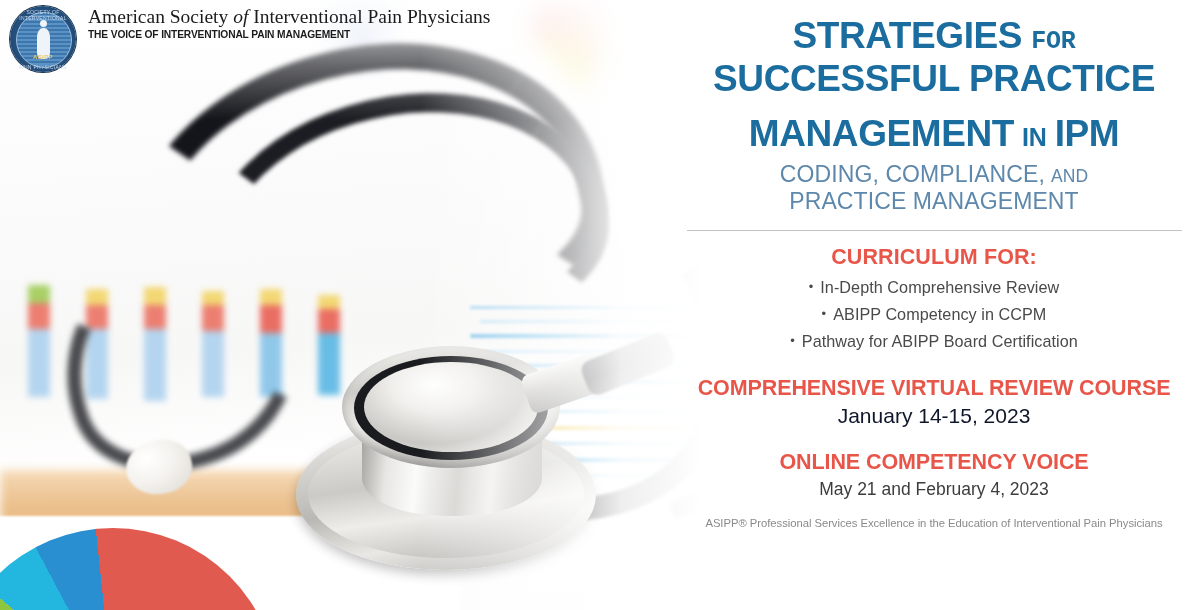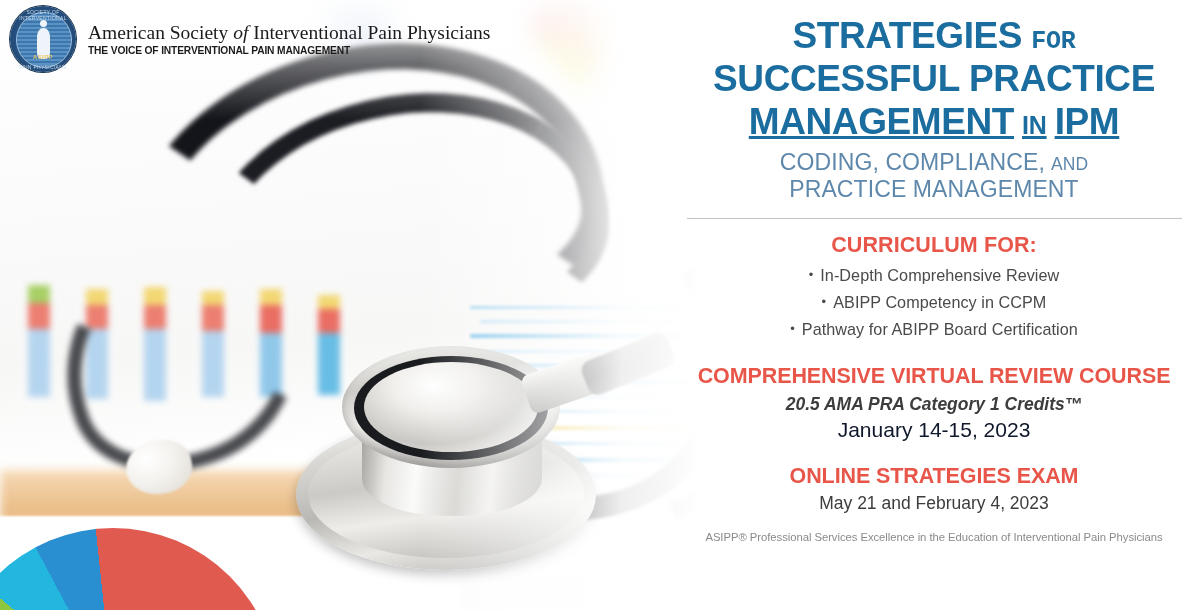--- a/index.html
+++ b/index.html
@@ -209,21 +209,21 @@
     background: linear-gradient(90deg, rgba(255,255,255,0) 0%, rgba(255,255,255,.55) 42%, rgba(255,255,255,.93) 72%, #ffffff 100%);
   }
   #photo-fade-top {
     left: 0; top: 0; width: 700px; height: 120px;
     background: linear-gradient(180deg, rgba(255,255,255,.92) 0%, rgba(255,255,255,.35) 55%, rgba(255,255,255,0) 100%);
   }
 
   
   #logo-block {
     position: absolute; left: 10px; top: 6px;
-    display: flex; align-items: center; gap: 12px;
+    display: flex; align-items: flex-start; gap: 12px;
     z-index: 40;
   }
   #seal {
     position: relative;
     width: 66px; height: 66px; border-radius: 50%;
     background: radial-gradient(circle at 50% 50%, #2f5f96 0%, #25507f 58%, #1b3d63 100%);
     box-shadow: 0 0 0 1px #16344f;
     flex: 0 0 auto;
   }
   #seal-ring {
@@ -298,21 +298,21 @@
     color: #1a6d9e;
     font-weight: bold;
     line-height: 1.0;
     letter-spacing: -0.4px;
   }
   .title-line { display: block; white-space: nowrap; }
   .t-big { font-size: 37px; text-align: center; }
   .t-small { font-size: 25px; letter-spacing: -0.2px; }
   #title-l1 { font-size: 37px; }
   #title-l2 { font-size: 37px; margin-top: 6px; }
-  #title-l3 { font-size: 37px; margin-top: 6px; text-decoration: underline; }
+  #title-l3 { font-size: 37px; margin-top: 18px; }
 
   #subtitle-block {
     margin-top: 9px;
     color: #5d87ab;
     font-size: 23px;
     line-height: 1.17;
     letter-spacing: .1px;
   }
   #sub-l2 .sub-small { font-size: 17.5px; }
 
@@ -492,25 +492,24 @@
     <div>
       <div id="curr-heading">CURRICULUM FOR:</div>
 
       <div class="bullet-row"><span class="dot">•</span><span>In-Depth Comprehensive Review</span></div>
       <div class="bullet-row"><span class="dot">•</span><span>ABIPP Competency in CCPM</span></div>
       <div class="bullet-row"><span class="dot">•</span><span>Pathway for ABIPP Board Certification</span></div>
     </div>
 
     <div id="course-block">
       <div id="course-title">COMPREHENSIVE VIRTUAL REVIEW COURSE</div>
-      <div id="course-credits">20.5 AMA PRA Category 1 Credits™</div>
       <div id="course-dates">January 14-15, 2023</div>
     </div>
 
     <div id="exam-block">
-      <div id="exam-title">ONLINE STRATEGIES EXAM</div>
+      <div id="exam-title">ONLINE COMPETENCY VOICE</div>
       <div id="exam-dates">May 21 and February 4, 2023</div>
     </div>
 
     <div id="footnote">ASIPP® Professional Services Excellence in the Education of Interventional Pain Physicians</div>
   </div>
 
 </div>
 
 </body></html>

